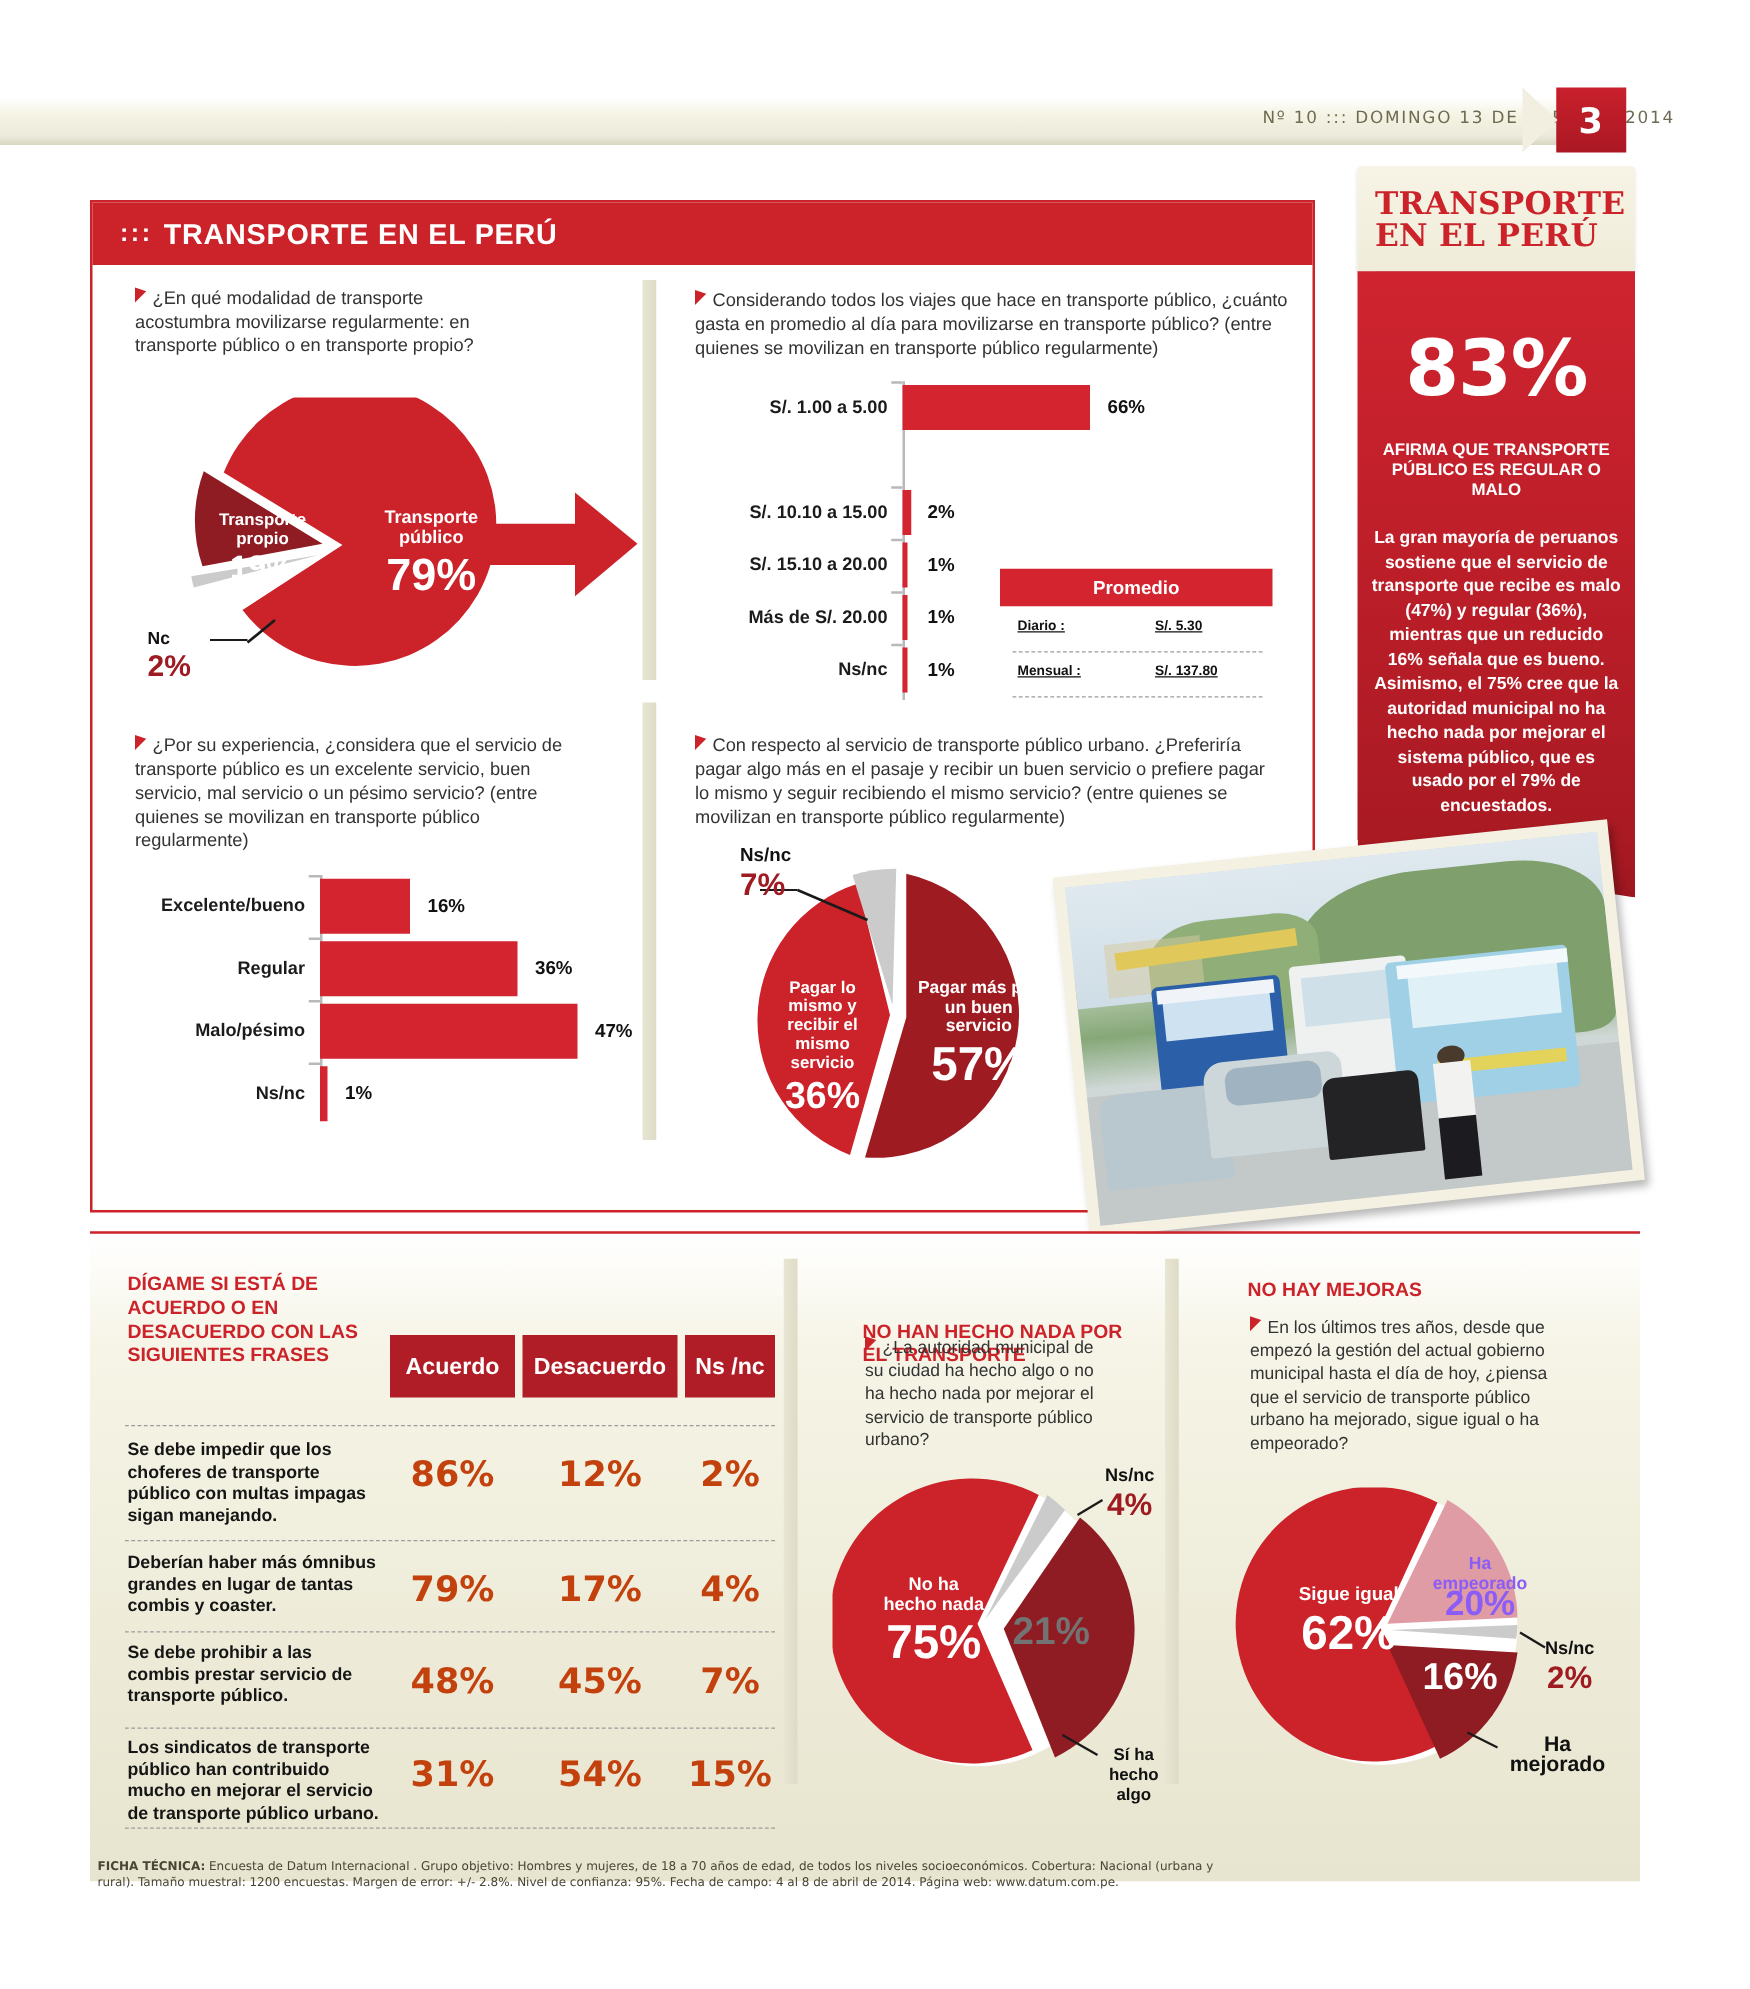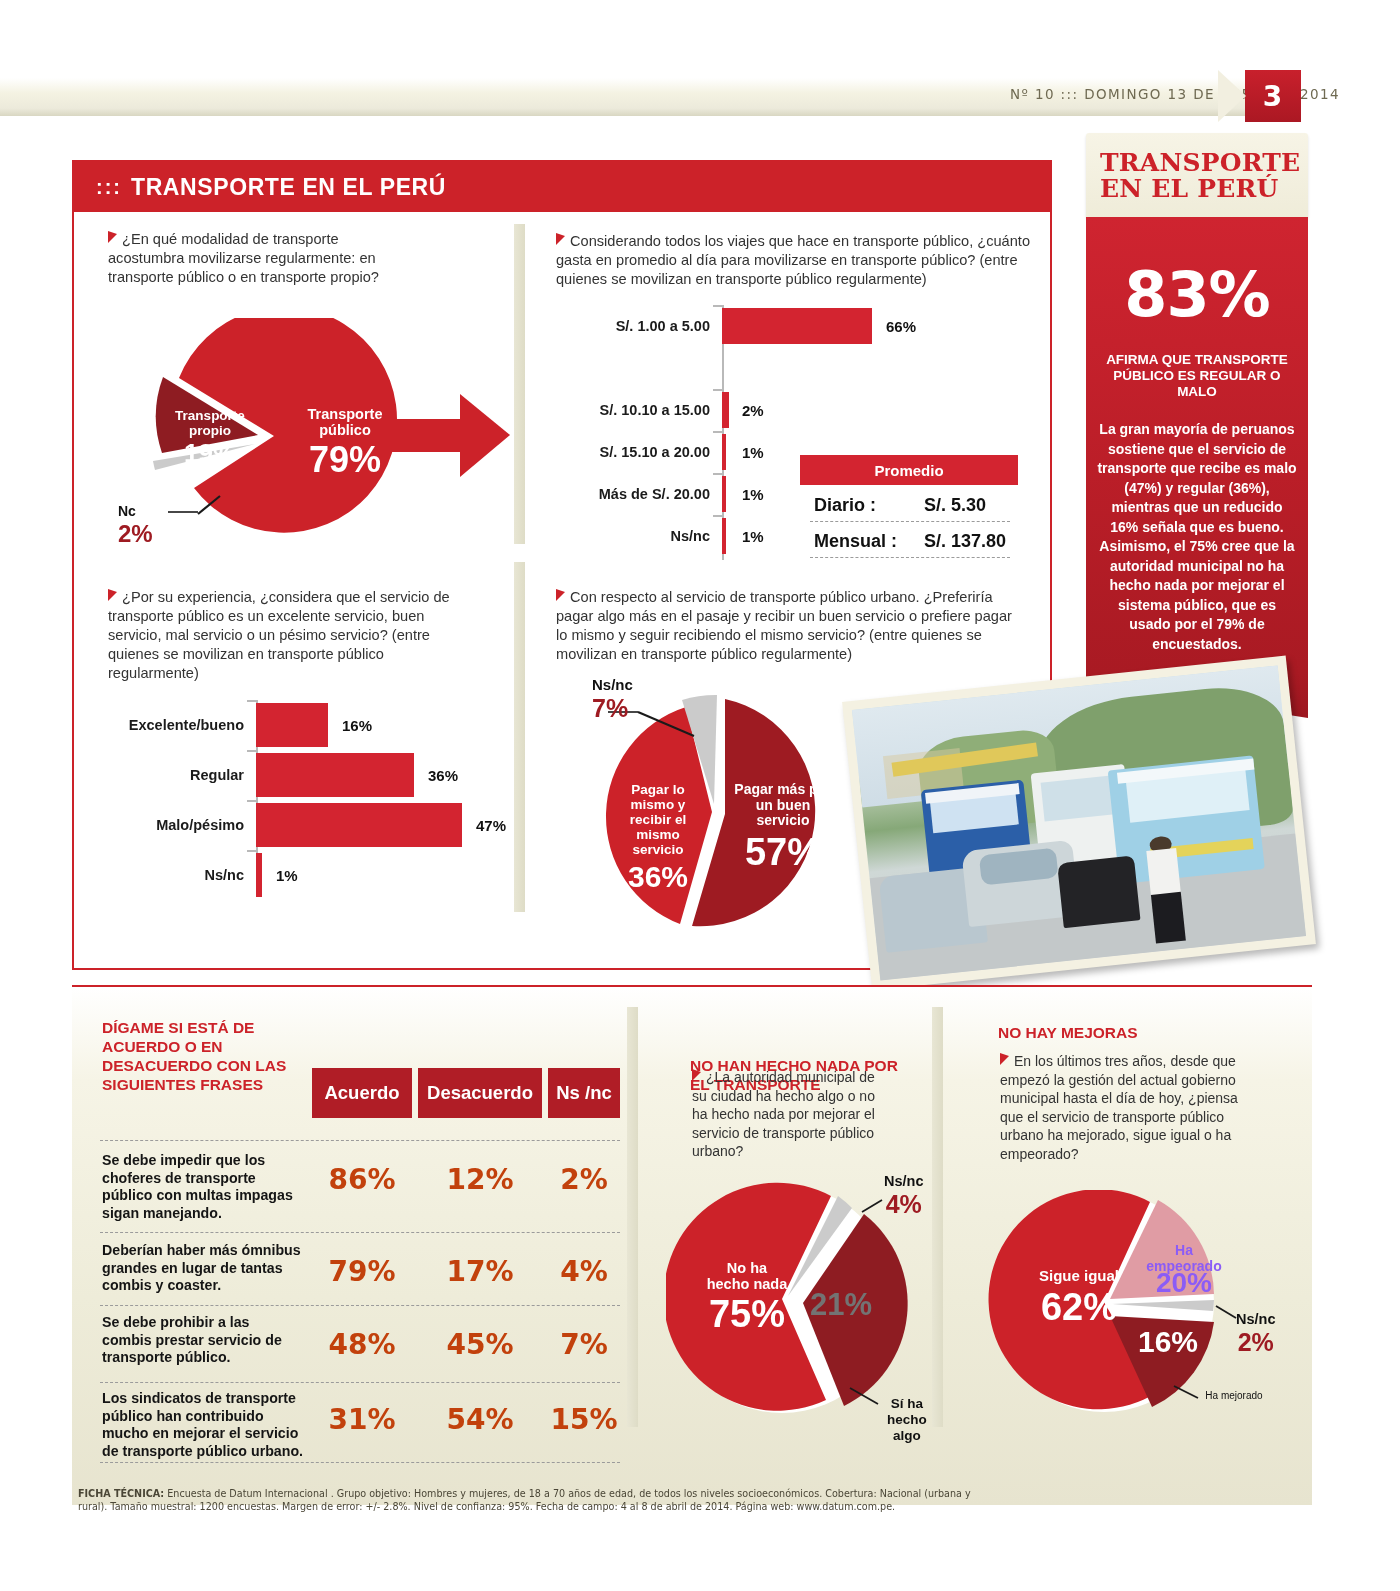--- a/index.html
+++ b/index.html
@@ -81,21 +81,21 @@
     font-size: 15px; font-weight: bold; color: #111; white-space: nowrap;
   }
   .axisline { position: absolute; width: 2px; background: #b9b9b9; }
   .tick { position: absolute; width: 9px; height: 2px; background: #b9b9b9; left: -9px; }
 
   
   .promedio-hd {
     position: absolute; background: #d32430; color: #fff; font-weight: bold;
     display: flex; align-items: center; justify-content: center; font-size: 15px;
   }
-  .prom-row { position: absolute; font-size: 18px; font-weight: bold; color: #111; }
+  .prom-row { position: absolute; font-size: 11px; font-weight: bold; color: #111; text-decoration: underline; }
   .dashline { position: absolute; border-top: 1.5px dashed #9b9b9b; }
 
   
   .banner-shadow {
     position: absolute; left: 1100px; top: 145px; width: 208px; height: 560px;
     background: #c5c3b7;
   }
   .banner-top {
     position: absolute; left: 1086px; top: 133px; width: 222px; height: 84px;
     background: linear-gradient(to bottom, #f7f4e6, #efecd9);
@@ -510,18 +510,18 @@
 
   <div style="position:absolute; left:150px; top:135px; color:#fff; font-weight:bold; font-size:30px;">
     <span>16%</span>
   </div>
 
   <div style="position:absolute; left:248px; top:120px; text-align:center;">
     <span style="font-size:14.5px; font-weight:bold; color:#111;">Ns/nc</span>
     <div style="font-size:25px; font-weight:bold; color:#9e1b22;">2%</div>
   </div>
 
-  <div style="position:absolute; left:206px; top:198px; width:80px; text-align:center; font-size:10px; font-weight:normal; color:#111; line-height:16px;">Ha mejorado</div>
+  <div style="position:absolute; left:218px; top:198px; width:80px; text-align:center; font-size:17px; font-weight:bold; color:#111; line-height:16px;">Ha mejorado</div>
 </div>
 
 <div class="ficha">
   <b>FICHA TÉCNICA:</b><span> Encuesta de Datum Internacional . Grupo objetivo: Hombres y mujeres, de 18 a 70 años de edad, de todos los niveles socioeconómicos. Cobertura: Nacional (urbana y rural). Tamaño muestral: 1200 encuestas. Margen de error: +/- 2.8%. Nivel de confianza: 95%. Fecha de campo: 4 al 8 de abril de 2014. Página web: www.datum.com.pe.</span>
 </div>
 
 </body></html>

